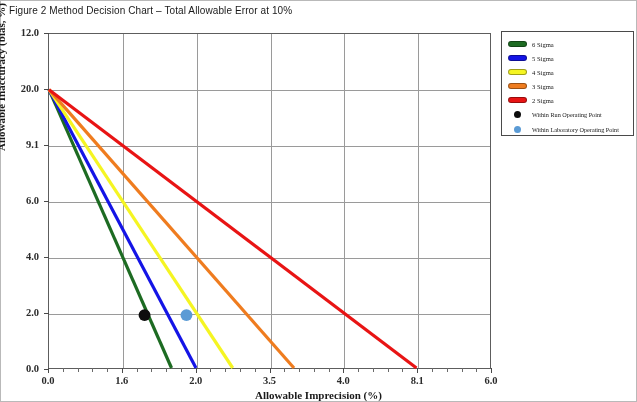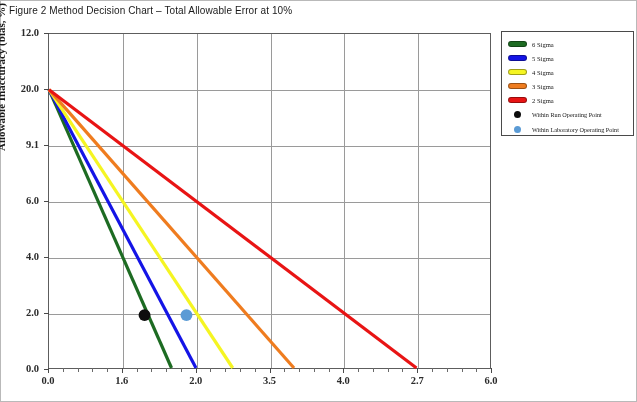--- a/index.html
+++ b/index.html
@@ -152,21 +152,21 @@
       <div class="xtick-label" style="left: 27px; width: 40px; top: 374px;">0.0</div>
       <div class="xtick-mark major" style="left: 120.8px; top: 367px;"></div>
       <div class="xtick-label" style="left: 100.8px; width: 40px; top: 374px;">1.6</div>
       <div class="xtick-mark major" style="left: 194.7px; top: 367px;"></div>
       <div class="xtick-label" style="left: 174.7px; width: 40px; top: 374px;">2.0</div>
       <div class="xtick-mark major" style="left: 268.5px; top: 367px;"></div>
       <div class="xtick-label" style="left: 248.5px; width: 40px; top: 374px;">3.5</div>
       <div class="xtick-mark major" style="left: 342.3px; top: 367px;"></div>
       <div class="xtick-label" style="left: 322.3px; width: 40px; top: 374px;">4.0</div>
       <div class="xtick-mark major" style="left: 416.2px; top: 367px;"></div>
-      <div class="xtick-label" style="left: 396.2px; width: 40px; top: 374px;">2.7</div>
+      <div class="xtick-label" style="left: 396.2px; width: 40px; top: 374px;">8.1</div>
       <div class="xtick-mark major" style="left: 490px; top: 367px;"></div>
       <div class="xtick-label" style="left: 470px; width: 40px; top: 374px;">6.0</div>
       <div class="xtick-mark" style="left: 61.8px; top: 367px;"></div>
       <div class="xtick-mark" style="left: 76.5px; top: 367px;"></div>
       <div class="xtick-mark" style="left: 91.3px; top: 367px;"></div>
       <div class="xtick-mark" style="left: 106.1px; top: 367px;"></div>
       <div class="xtick-mark" style="left: 135.6px; top: 367px;"></div>
       <div class="xtick-mark" style="left: 150.4px; top: 367px;"></div>
       <div class="xtick-mark" style="left: 165.1px; top: 367px;"></div>
       <div class="xtick-mark" style="left: 179.9px; top: 367px;"></div>
@@ -182,20 +182,21 @@
       <div class="xtick-mark" style="left: 371.9px; top: 367px;"></div>
       <div class="xtick-mark" style="left: 386.6px; top: 367px;"></div>
       <div class="xtick-mark" style="left: 401.4px; top: 367px;"></div>
       <div class="xtick-mark" style="left: 430.9px; top: 367px;"></div>
       <div class="xtick-mark" style="left: 445.7px; top: 367px;"></div>
       <div class="xtick-mark" style="left: 460.5px; top: 367px;"></div>
       <div class="xtick-mark" style="left: 475.2px; top: 367px;"></div>
     </div>
 
   <div id="ylabel">Allowable Inaccuracy (bias, %)</div>
+  <div id="xlabel">Allowable Imprecision (%)</div>
 
   <div id="legend">
       <div class="legend-row">
         <div class="legend-swatch" style="background: rgb(29, 107, 34);"></div>
         <span class="legend-text">6 Sigma</span>
       </div>
       <div class="legend-row">
         <div class="legend-swatch" style="background: rgb(20, 20, 230);"></div>
         <span class="legend-text">5 Sigma</span>
       </div>

